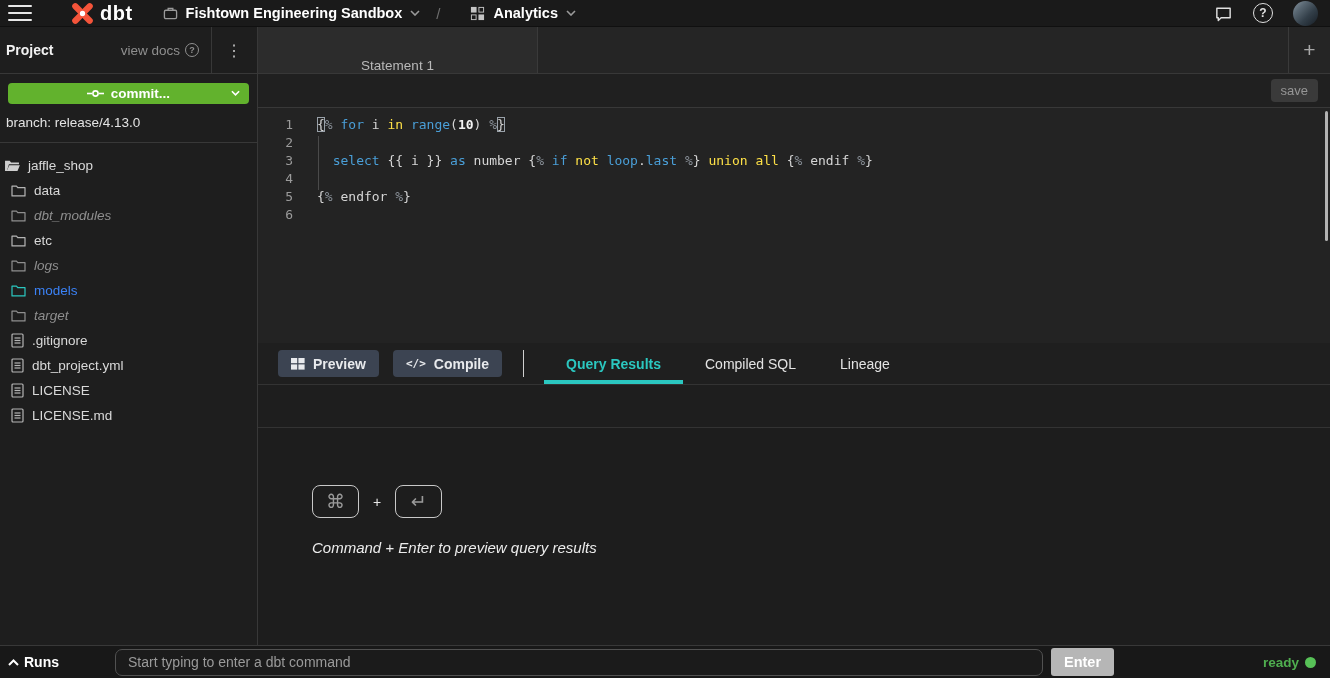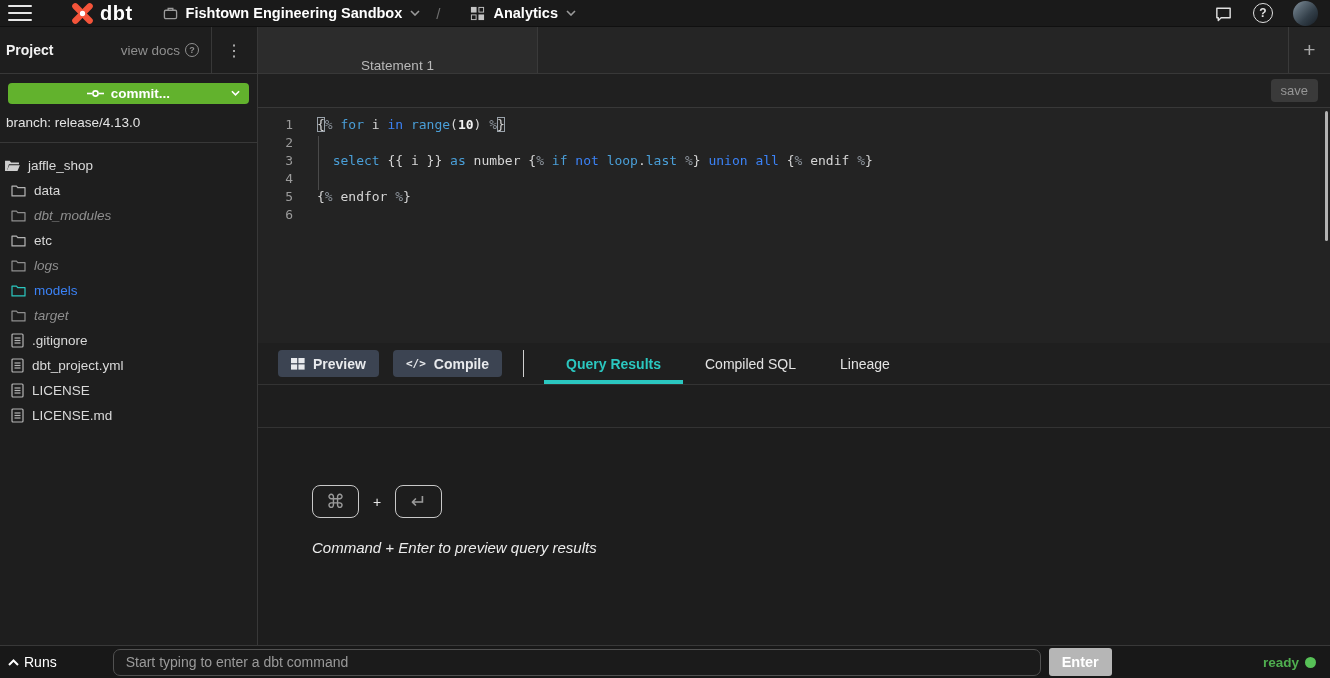--- a/index.html
+++ b/index.html
@@ -50,21 +50,21 @@
   .ed-tab { width:280px; background:#2c2c2c; border-right:1px solid #3a3a3a; display:flex; align-items:flex-end; justify-content:center; color:#b9b9b9; font-size:13.5px; cursor:pointer; }
   .newtab { margin-left:auto; width:42px; border-left:1px solid #3a3a3a; display:flex; align-items:center; justify-content:center; color:#a8a8a8; font-size:21px; font-weight:300; cursor:pointer; }
   .savebar { height:34px; flex:none; background:#202020; border-bottom:1px solid #383838; display:flex; align-items:center; justify-content:flex-end; padding-right:12px; }
   .save-btn { background:#3a3a3a; color:#969696; border:none; border-radius:4px; font-size:13px; padding:4px 10px; cursor:pointer; font-family:inherit; }
 
   .editor { flex:1; position:relative; background:#232323; padding-top:8px; font-family:"DejaVu Sans Mono", monospace; font-size:13px; overflow:hidden; }
   .code-line { display:flex; height:18px; line-height:18px; }
   .gutter { width:35px; flex:none; text-align:right; color:#9b9b9b; }
   .code-text { padding-left:24px; white-space:pre; color:#d6d6d6; }
   .tk-k { color:#4a9fd8; }
-  .tk-m { color:#3b82f6; }
+  .tk-m { color:#fde047; }
   .tk-j { color:#8a9199; }
   .tk-b { color:#f2f2f2; font-weight:bold; }
   .tk-x { outline:1px solid #99a1a9; outline-offset:-1px; color:#d6d6d6; }
   .indent-guide { position:absolute; left:60px; top:28px; height:54px; border-left:1px solid #4a4a4a; }
   .ed-scrollbar { position:absolute; right:2px; top:3px; width:3.5px; height:130px; background:#b3b3b3; border-radius:2px; }
 
   
   .rtoolbar { height:42px; flex:none; background:#1f1f1f; border-bottom:1px solid #333; display:flex; align-items:stretch; padding-left:20px; }
   .rt-buttons { display:flex; align-items:center; gap:14px; }
   .pill-btn { height:27px; background:#3c4452; border:none; border-radius:4px; color:#e8eaed; font-size:14px; font-weight:600; display:flex; align-items:center; gap:8px; padding:0 13px; cursor:pointer; font-family:inherit; }
@@ -75,21 +75,21 @@
   .rtab.active { color:#2bc7c0; font-weight:bold; box-shadow:inset 0 -4px 0 #2bc7c0; }
   .rstrip { height:43px; flex:none; background:#1e1e1e; border-bottom:1px solid #333; }
   .rcontent { flex:none; height:217px; background:#1d1d1d; padding:57px 0 0 54px; }
   .key-row { display:flex; align-items:center; gap:14px; }
   .keycap { height:33px; min-width:47px; border:1.5px solid #c8c8c8; border-radius:8px; color:#9a9a9a; font-size:19px; display:flex; align-items:center; justify-content:center; padding:0 8px; }
   .key-plus { color:#e8e8e8; font-size:14px; }
   .hint { margin-top:21px; color:#ececec; font-size:15px; font-style:italic; }
 
   
   .statusbar { height:33px; flex:none; background:#181818; border-top:1px solid #383838; display:flex; align-items:center; padding:0 14px 0 8px; }
-  .runs { display:flex; align-items:center; gap:5px; color:#fff; font-weight:normal; font-size:14px; cursor:pointer; }
+  .runs { display:flex; align-items:center; gap:5px; color:#fff; font-weight:bold; font-size:14px; cursor:pointer; }
   .cmd-input { margin-left:56px; flex:1; max-width:928px; height:27px; background:#1b1b1b; border:1px solid #515151; border-radius:7px; color:#ddd; padding:0 12px; font-size:14px; font-family:inherit; outline:none; }
   .cmd-input::placeholder { color:#9a9a9a; }
   .enter-btn { margin-left:8px; background:#b6b6b6; color:#fff; font-weight:bold; border:none; border-radius:3px; height:28px; padding:0 13px; font-size:14.5px; cursor:pointer; font-family:inherit; }
   .status { margin-left:auto; color:#4fae4f; font-weight:bold; font-size:13.5px; display:flex; align-items:center; gap:6px; }
   .dot { width:11px; height:11px; border-radius:50%; background:#57c157; }
 </style>
 </head>
 <body>
 
 <div class="app">

